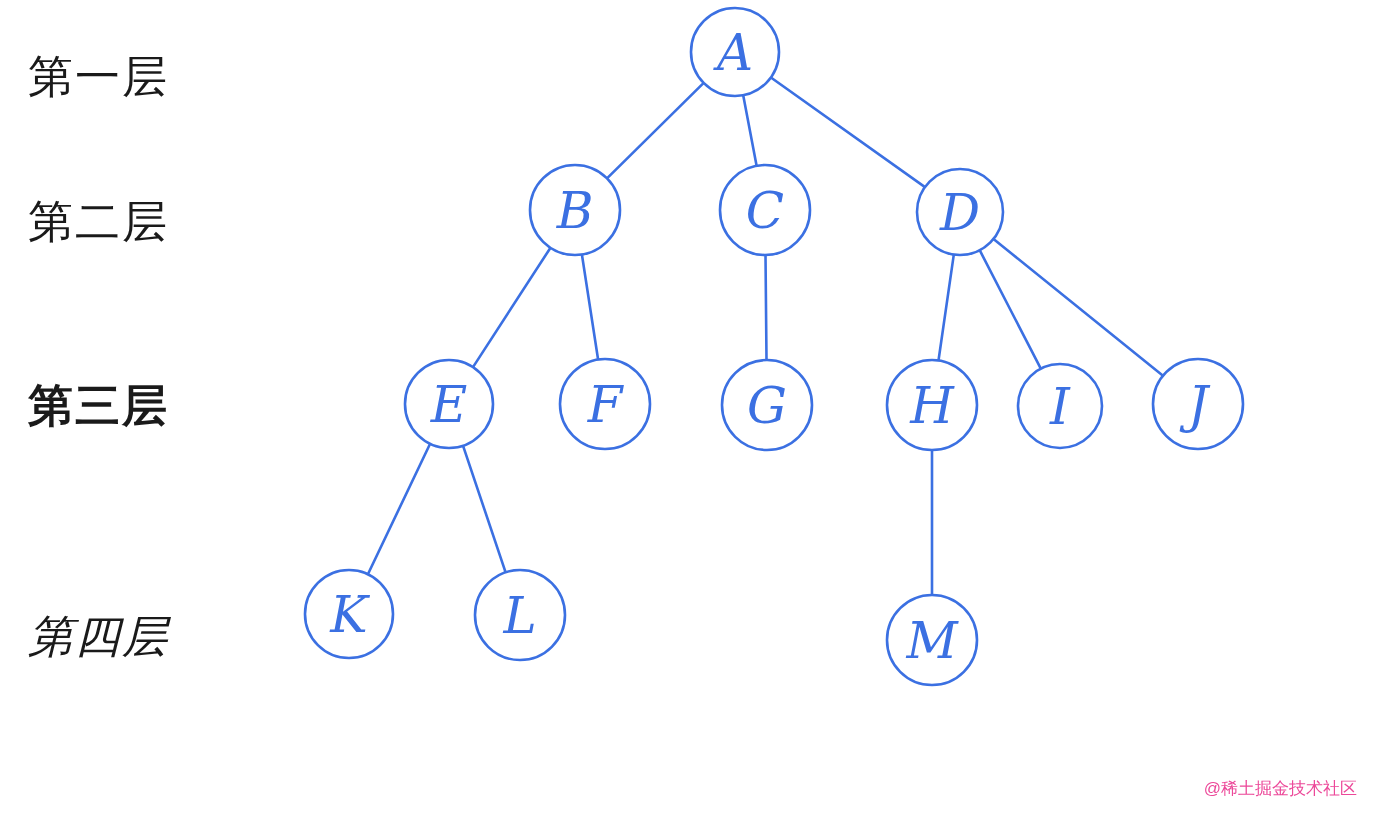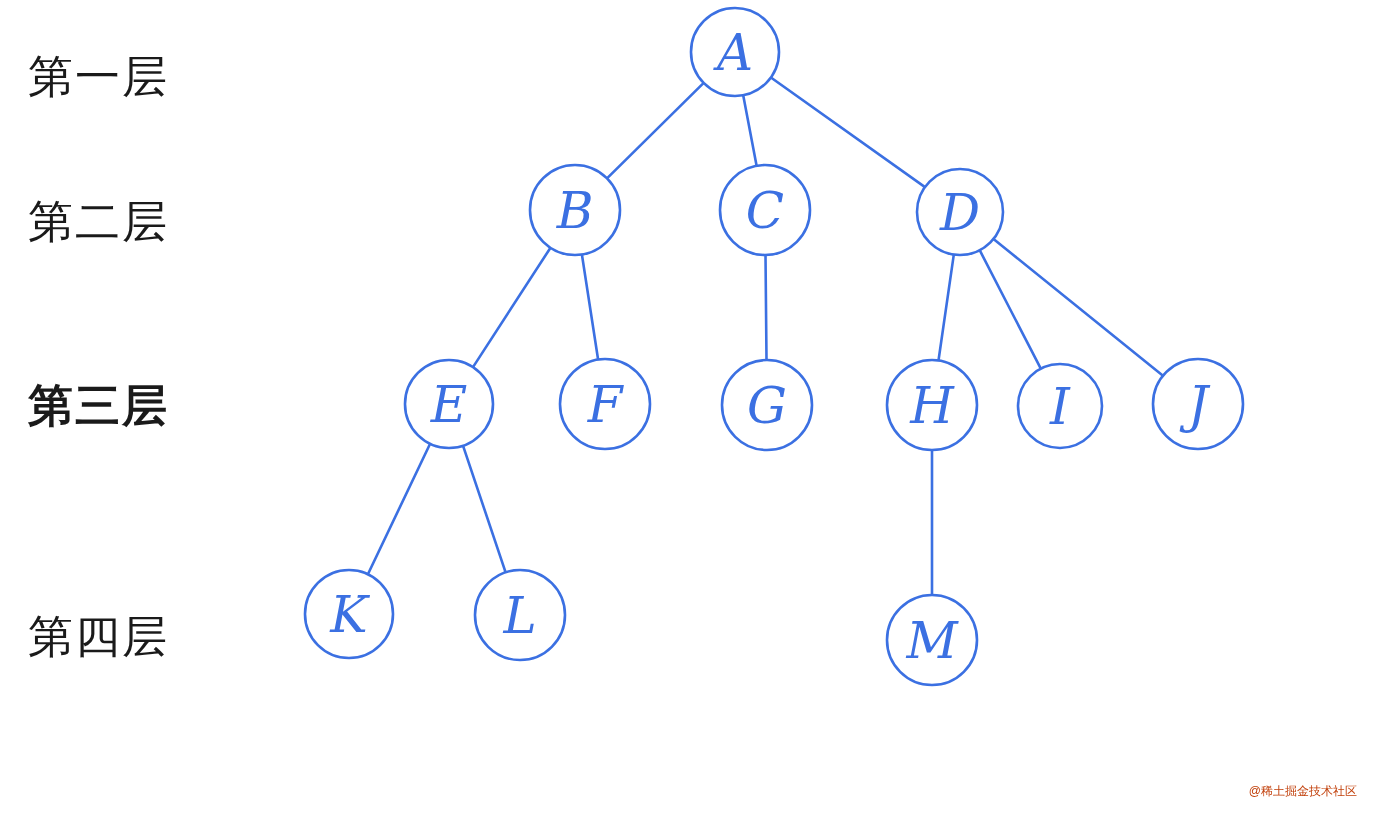--- a/index.html
+++ b/index.html
@@ -22,42 +22,42 @@
     line-height: 1;
     letter-spacing: 2px;
     color: #1a1a1a;
     font-family: "Liberation Sans", sans-serif;
     user-select: none;
     white-space: nowrap;
   }
   .lv1 { top: 34px; margin-top: 20px; }
   .lv2 { top: 199px; }
   .lv3 { top: 383px; font-weight: bold; }
-  .lv4 { top: 614px; }
+  .lv4 { top: 614px; font-style: italic; }
   #tree-svg {
     position: absolute;
     inset: 0;
     width: 1378px;
     height: 822px;
   }
   #tree-svg line {
     stroke-linecap: round;
   }
   #tree-svg text {
     font-family: "DejaVu Serif", serif;
     font-style: italic;
     font-size: 50px;
     text-anchor: middle;
   }
   .watermark {
     position: absolute;
     right: 21px;
     bottom: 22px;
-    font-size: 12px;
-    color: #c2410c;
+    font-size: 17px;
+    color: #ec4899;
     font-family: "Liberation Sans", sans-serif;
     white-space: nowrap;
   }
 </style>
 </head>
 <body>
 
 <div class="canvas">
 
   <div class="level-label lv1">第一层</div>

